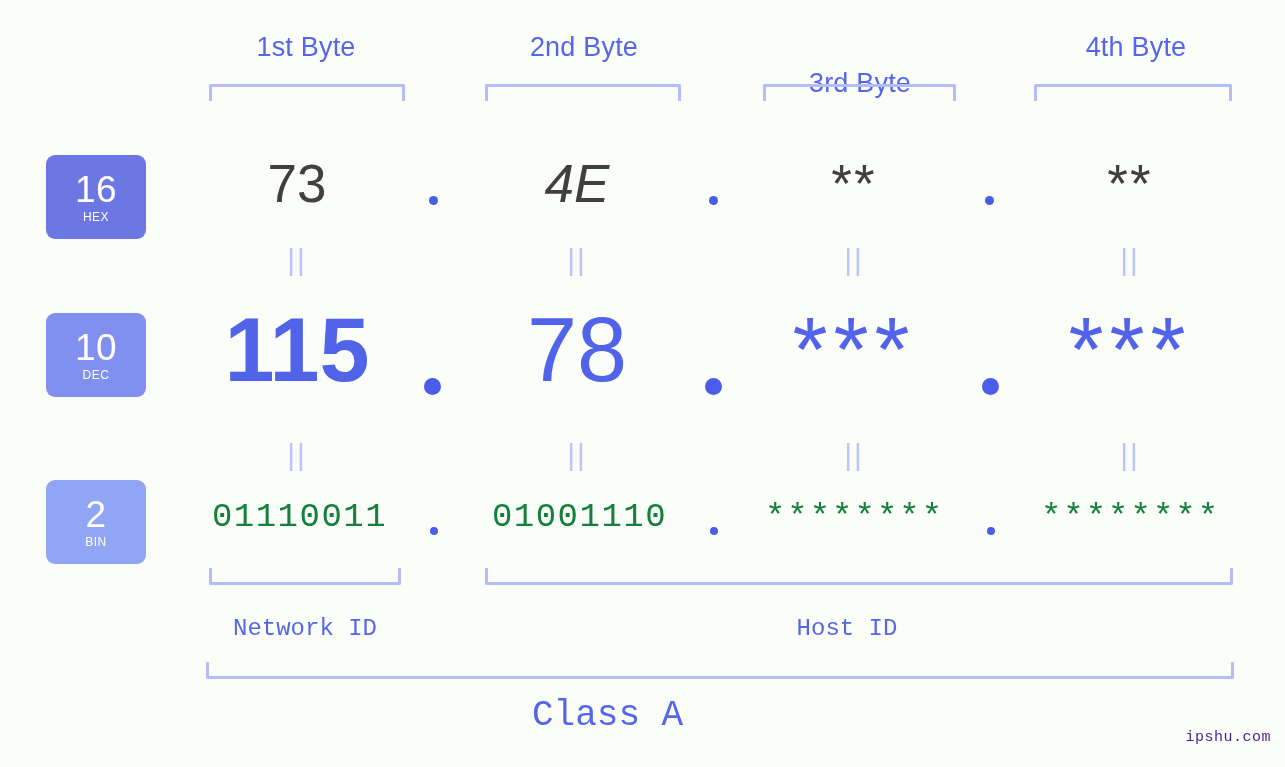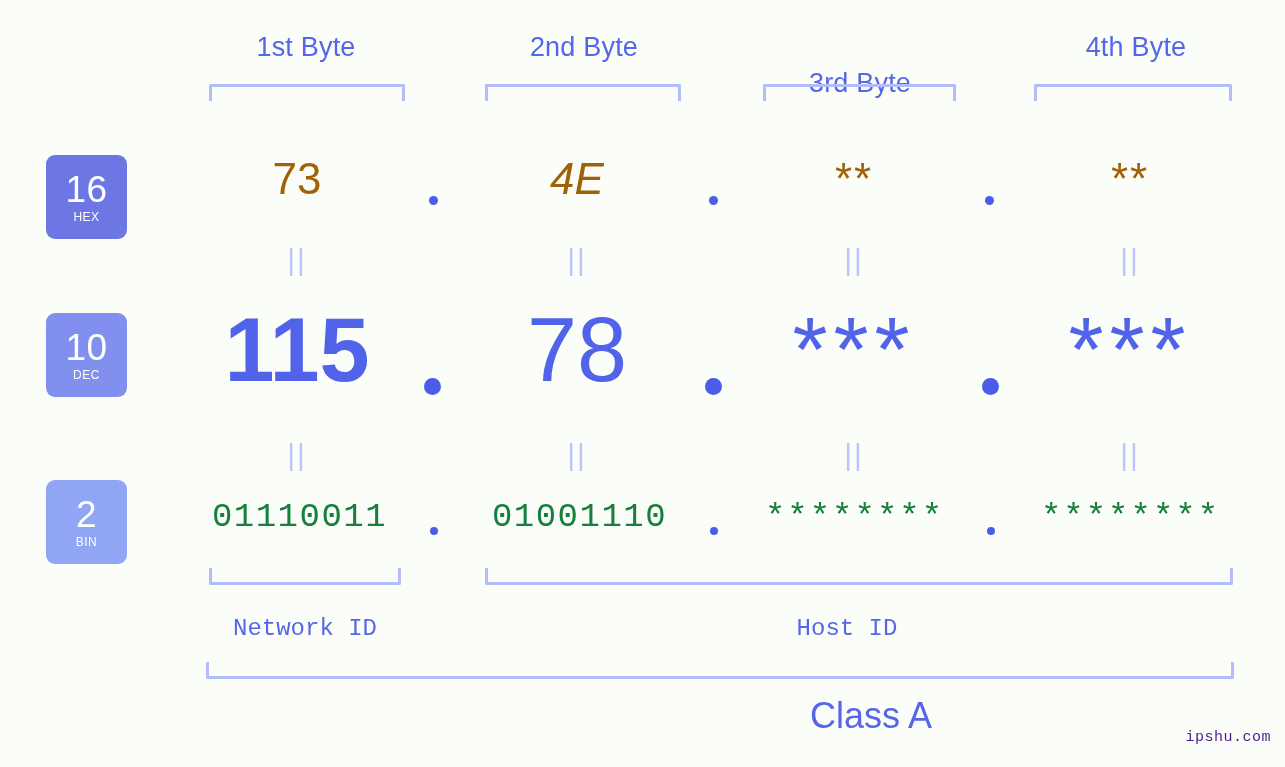--- a/index.html
+++ b/index.html
@@ -48,21 +48,21 @@
   .bracket-up {             
     border-width: 0 3px 3px 3px;
     height: 17px;
     border-radius: 0 0 2px 2px;
   }
 
   
   .badge {
     position: absolute;
     left: 46px;
-    width: 81px;
+    width: 100px;
     height: 84px;
     border-radius: 9px;
     color: #ffffff;
     display: flex;
     flex-direction: column;
     align-items: center;
     justify-content: center;
     line-height: 1;
     box-sizing: border-box;
   }
@@ -79,22 +79,22 @@
   }
 
   
   .cell {
     position: absolute;
     text-align: center;
     white-space: nowrap;
     line-height: 1;
   }
   .hexrow .cell {
-    font-size: 44px;
-    color: #a16207;
+    font-size: 53px;
+    color: #404040;
     font-family: "Liberation Sans", sans-serif;
     top: 157px;
   }
   .decrow .cell {
     font-size: 90px;
     color: #5163e9;
     font-family: "Liberation Sans", sans-serif;
     top: 305px;
     font-weight: 400;
   }
@@ -137,23 +137,23 @@
   .section-label {
     position: absolute;
     text-align: center;
     color: #5566e8;
     font-family: "Liberation Mono", monospace;
     font-size: 24px;
     white-space: nowrap;
   }
   .class-label {
     position: absolute;
-    text-align: right;
+    text-align: left;
     color: #5566e8;
-    font-family: Liberation Sans, sans-serif;
+    font-family: Liberation Mono, monospace;
     font-size: 36px;
     white-space: nowrap;
   }
 
   
   .watermark {
     position: absolute;
     right: 14px;
     bottom: 21px;
     font-family: "Liberation Mono", monospace;

